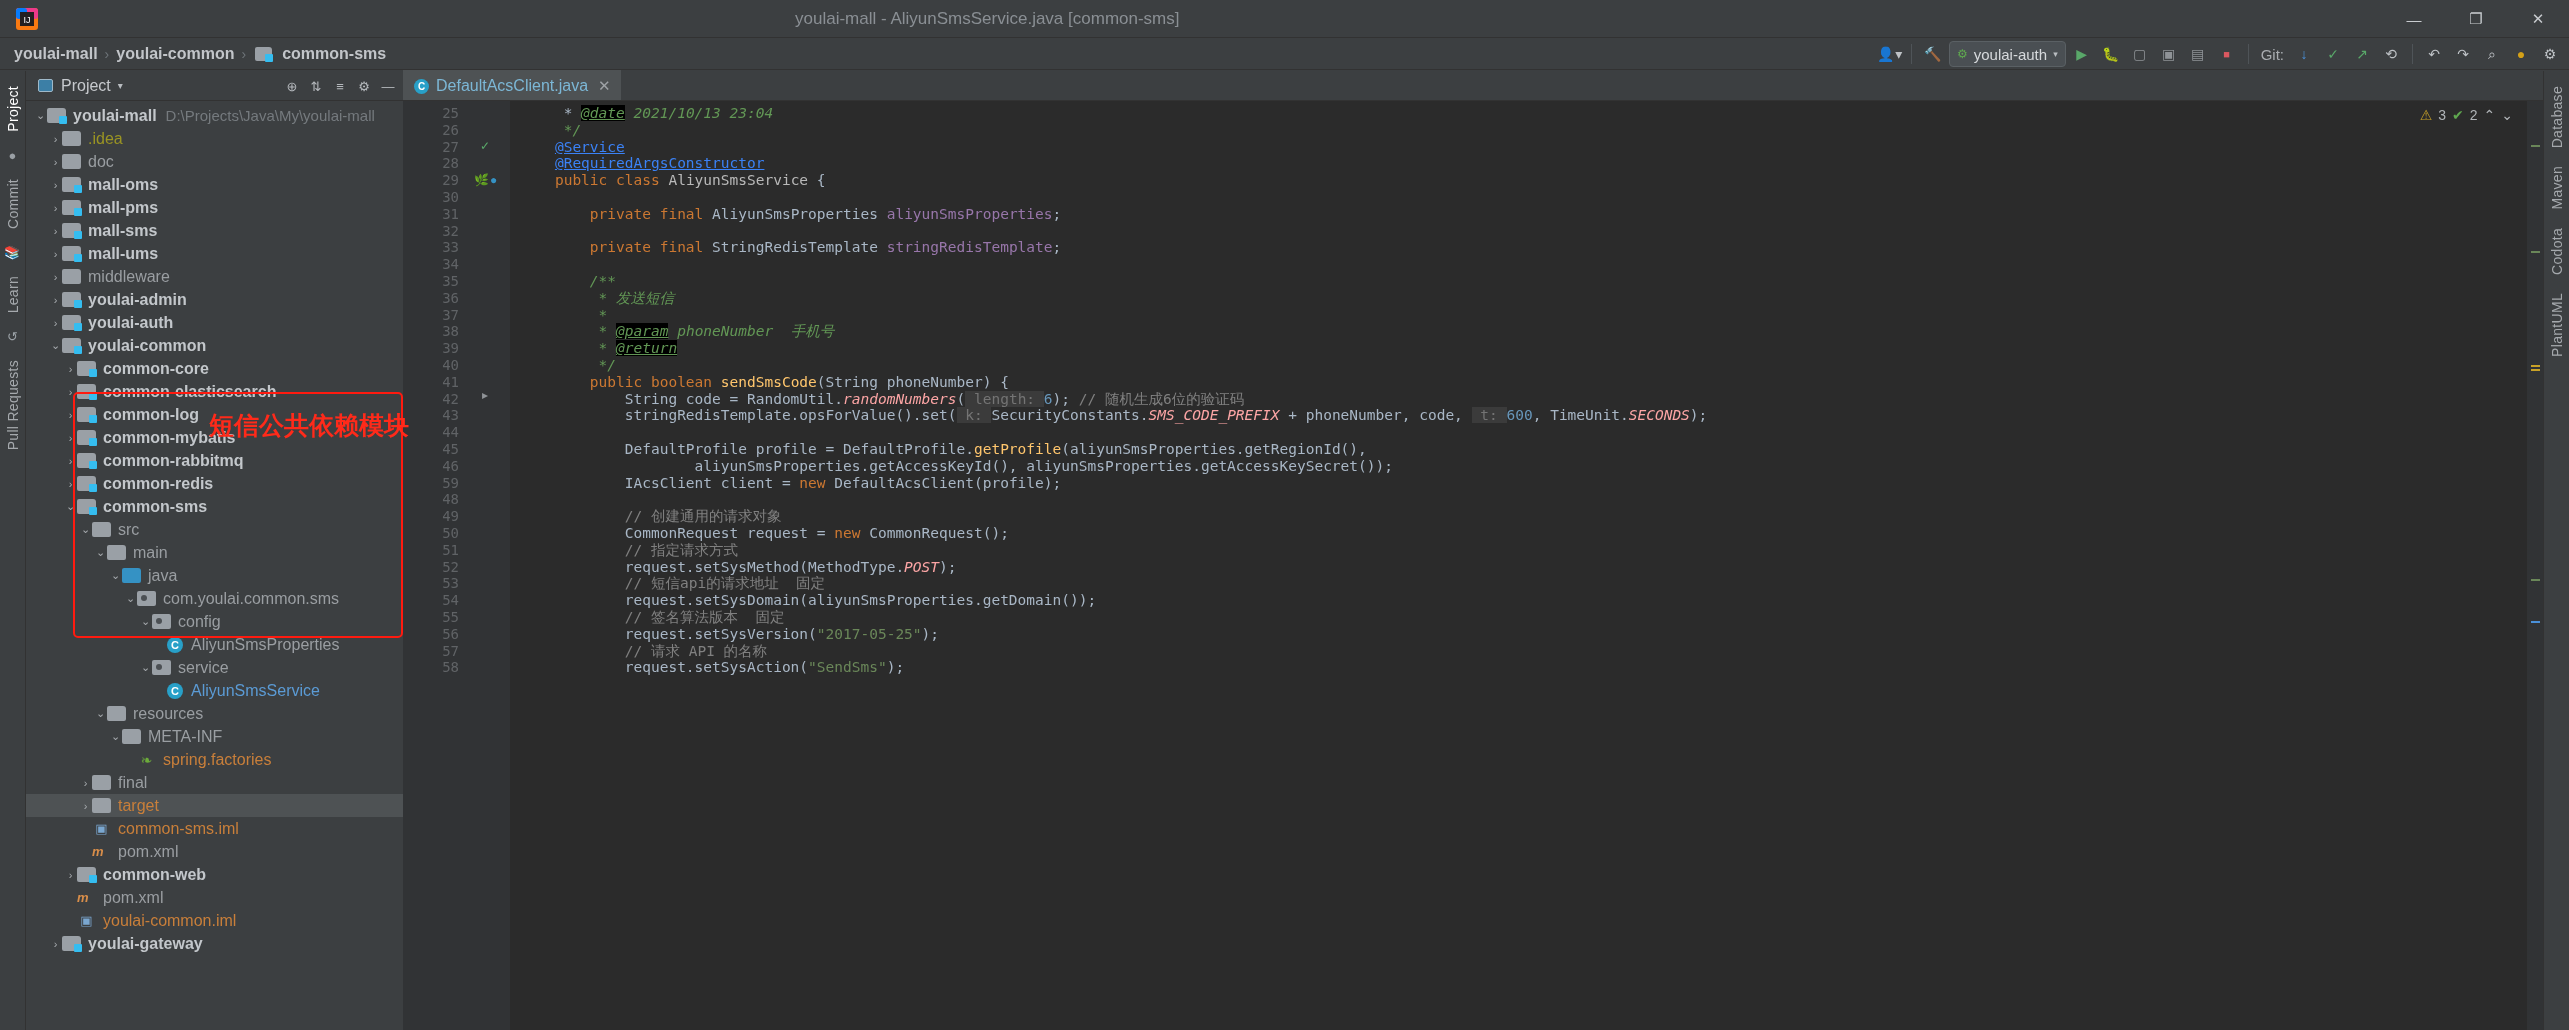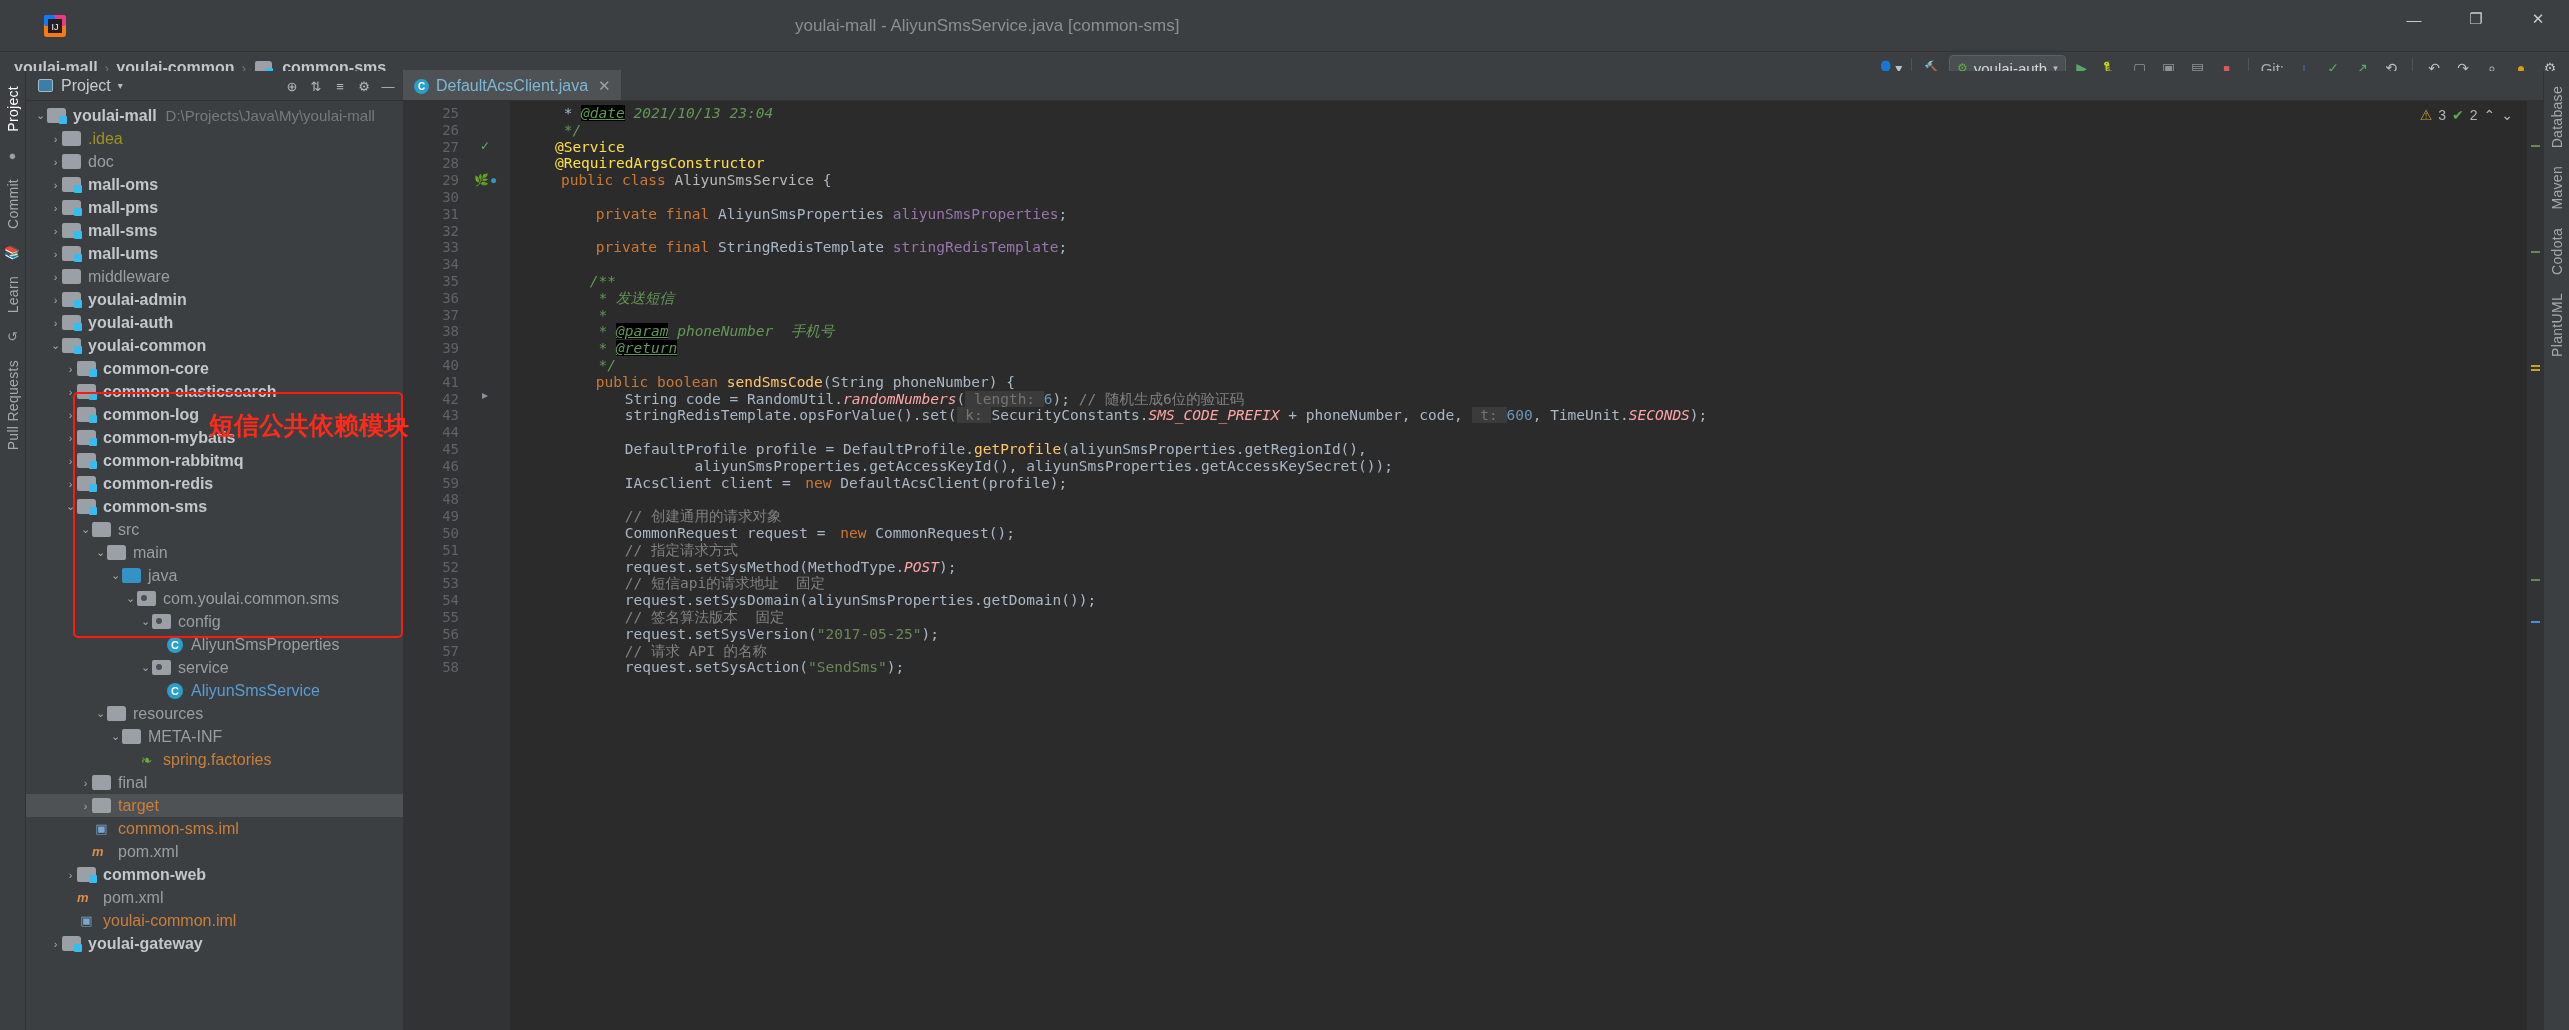--- a/index.html
+++ b/index.html
@@ -8,22 +8,22 @@
     width:2569px; height:1030px;
     font-family:"Liberation Sans", sans-serif;
     font-size:17px;
     color:#bbbbbb;
     overflow:hidden;
     position:relative;
   }
 
   
   #titlebar{
-    height:52px; background:#3c3f41; display:flex; align-items:center;
-    border-bottom:1px solid #323232; position:relative;padding-left:28px;
+    height:38px; background:#3c3f41; display:flex; align-items:center;
+    border-bottom:1px solid #323232; position:relative;
   }
   #logo{ width:26px;height:26px;margin:0 12px 0 14px;flex:none;position:relative;}
   .menu{ display:flex; align-items:center; gap:0px; }
   .menu .mi{ padding:4px 12px; color:#c9ccd0; font-size:17px; cursor:default; }
   #wintitle{
     position:absolute; left:795px; top:50%; transform:translateY(-50%);
     color:#8a8f94; font-size:17px; white-space:nowrap;
   }
   #wincontrols{ position:absolute; right:0; top:0; height:38px; display:flex; }
   #wincontrols .wc{ width:62px; height:38px; display:flex; align-items:center; justify-content:center; color:#c9ccd0; font-size:15px;}
@@ -129,25 +129,25 @@
   }
   .gl{ height:16.8px; line-height:16.8px; color:#606366; font-size:14px; padding-right:9px; font-family:"DejaVu Sans Mono", monospace;}
   #gutter2{ width:42px; background:#313335; flex:none; padding-top:4px; position:relative;}
   .gmark{ position:absolute; font-size:12px; }
   #code{
     flex:1; padding-top:4px; padding-left:10px; overflow:hidden;
     font-family:"DejaVu Sans Mono", monospace; font-size:14.5px; line-height:16.8px;
     color:#a9b7c6; white-space:pre;
   }
   .cl{ height:16.8px; }
-  .kw{ color:#cc7832;margin-left:6px; }
+  .kw{ color:#cc7832; }
   .str{ color:#6a8759; }
   .cmt{ color:#629755; font-style:italic; }
   .cmt2{ color:#808080; }
-  .ann{ color:#fde047; }
+  .ann{ color:#3b82f6;text-decoration:underline; }
   .fld{ color:#9876aa; }
   .num{ color:#6897bb; }
   .sf{ color:#b9b9b9; }
   .hint{ color:#747474; background:#3b3b3b; }
   .cst{ color:#fca5a5; font-style:italic; }
   .mth{ color:#ffc66d; }
   .doctag{ color:#629755; font-style:italic; text-decoration:underline; background:#000000;}
 
   
   #inspect{

